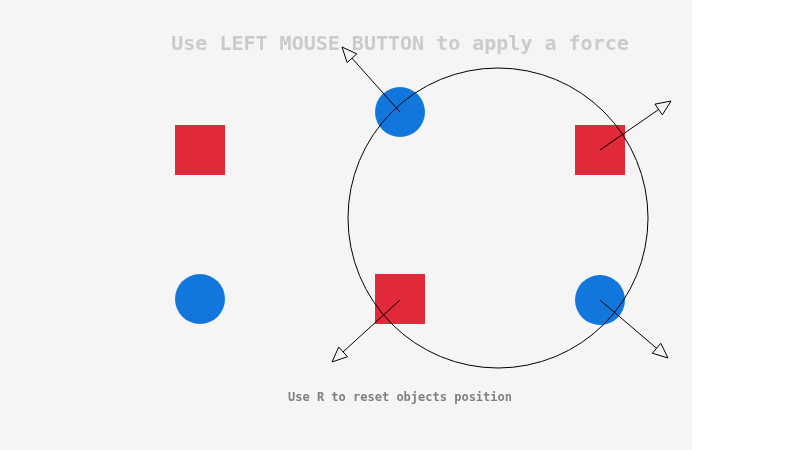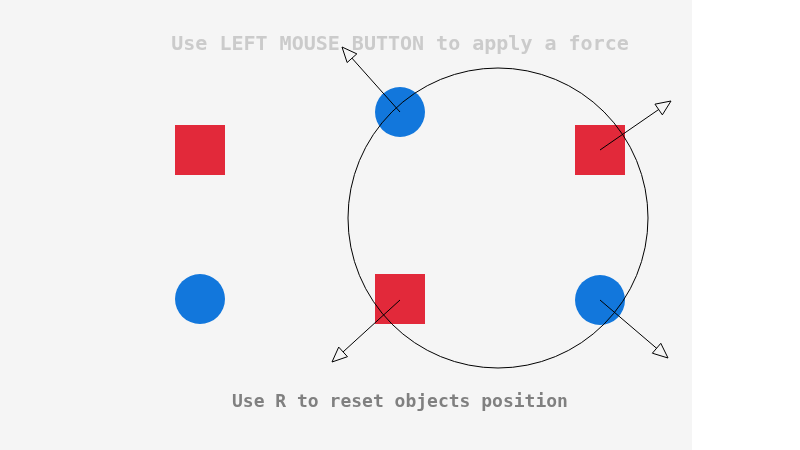--- a/index.html
+++ b/index.html
@@ -22,21 +22,21 @@
     letter-spacing: 0px;
     user-select: none;
   }
   .instruction.top {
     top: 31px;
     font-size: 20px;
     font-weight: bold;
   }
   .instruction.bottom {
     top: 390px;
-    font-size: 18px;
+    font-size: 12px;
     font-weight: bold;
   }
   svg.scene {
     position: absolute;
     top: 0;
     left: 0;
   }
 </style>
 </head>
 <body>

